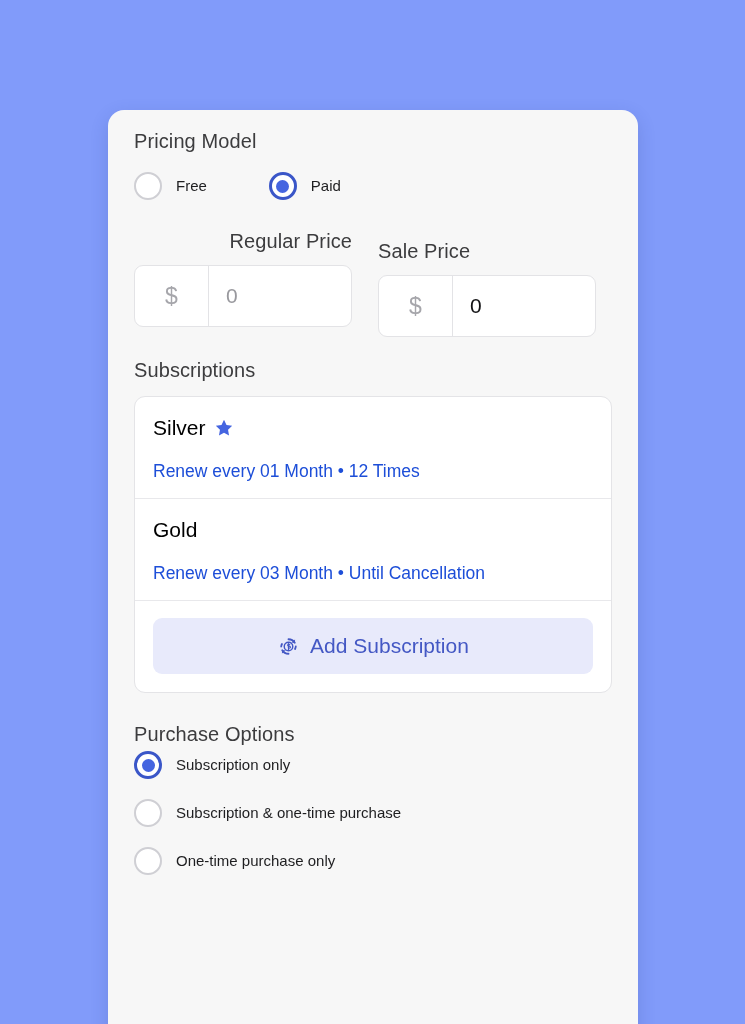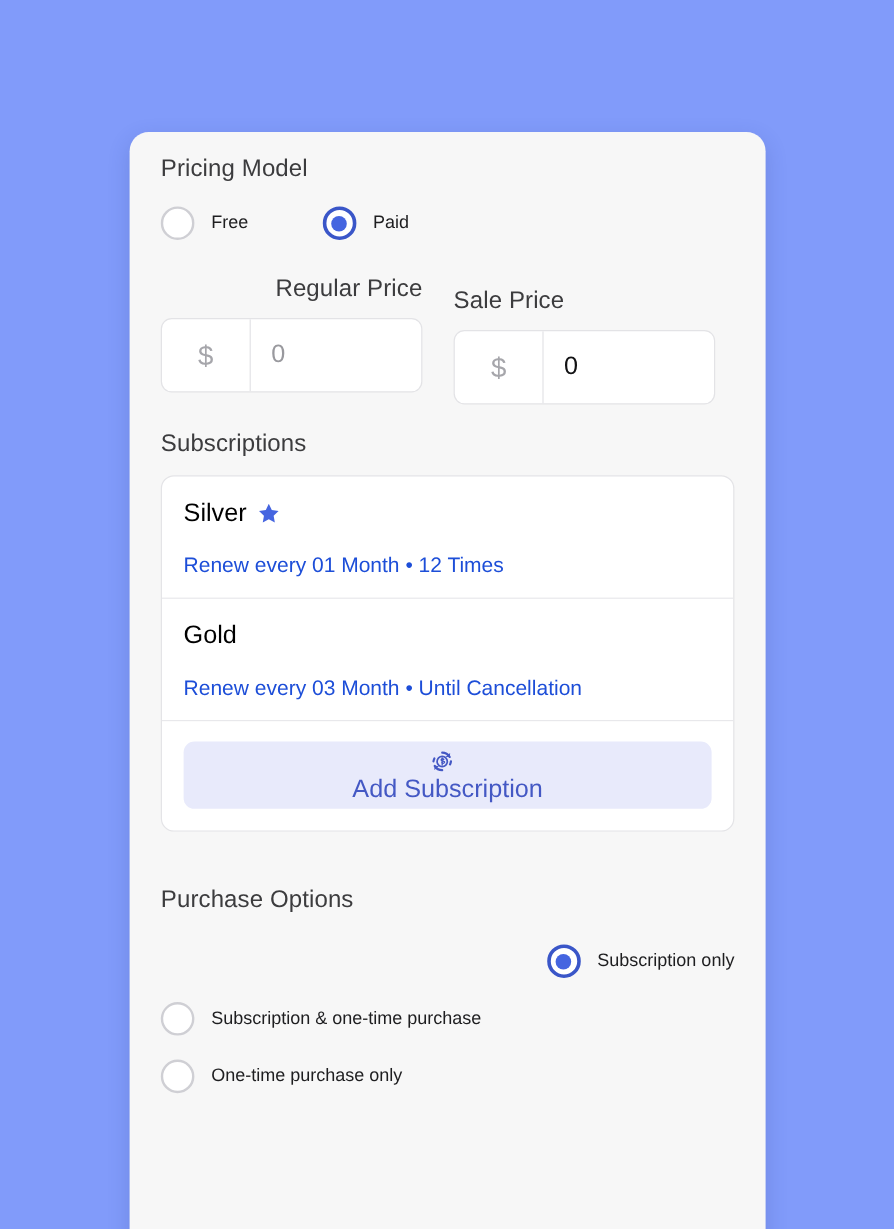--- a/index.html
+++ b/index.html
@@ -175,37 +175,36 @@
     width: 100%;
     height: 56px;
     background: #e8eafb;
     border: none;
     border-radius: 9px;
     display: flex;
     align-items: center;
     justify-content: center;
     cursor: pointer;
     font-family: inherit;
-    flex-direction: column;
   }
   .add-sub-icon { display: inline-flex; line-height: 0; margin-right: 10px; }
   .add-sub-label {
     font-size: 21px;
     color: #4458c4;
   }
 
   
-  .purchase-heading { margin-top: 44px; }
+  .purchase-heading { margin-top: 28px; }
 
   .purchase-opt {
     display: flex;
     align-items: center;
     margin-top: 20px;
   }
-  .purchase-opt:first-of-type { margin-top: 24px; justify-content: flex-end; }
+  .purchase-opt:first-of-type { margin-top: 4px; }
 </style>
 </head>
 <body>
 
 <div class="card">
 
   <div class="section-label">Pricing Model</div>
 
   <div class="pricing-model-row">
     <div class="radio-row opt-free">

